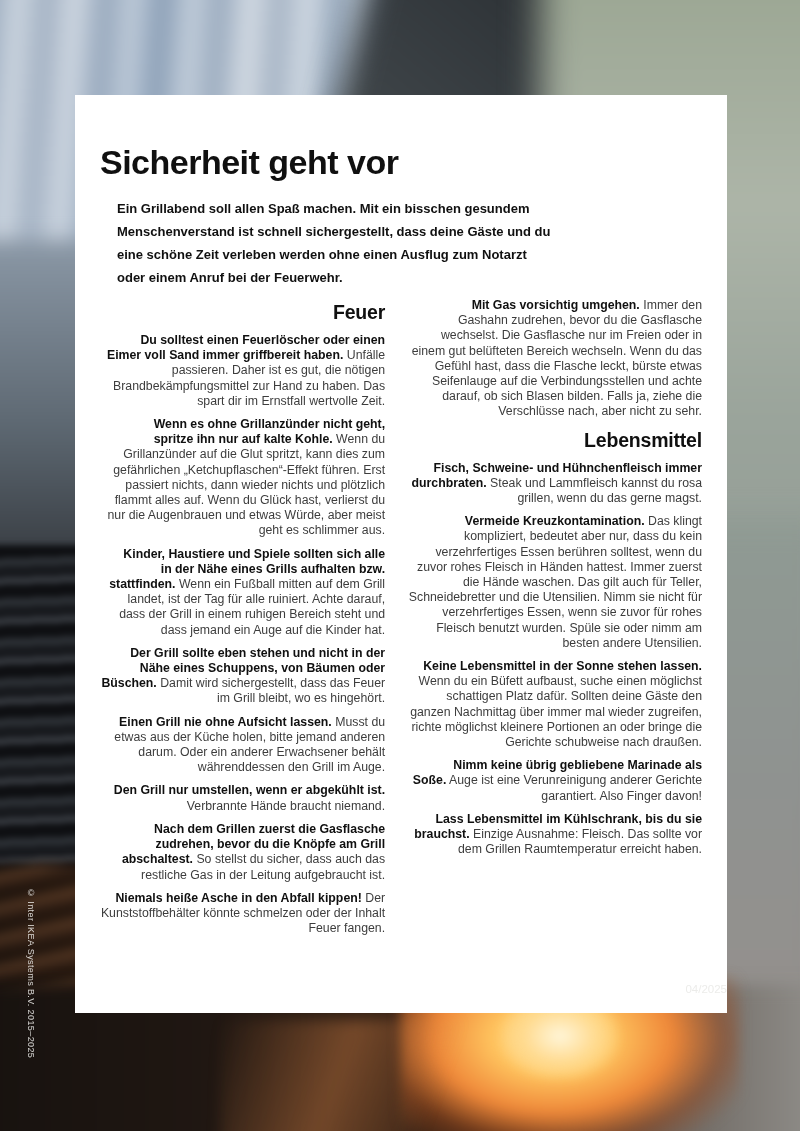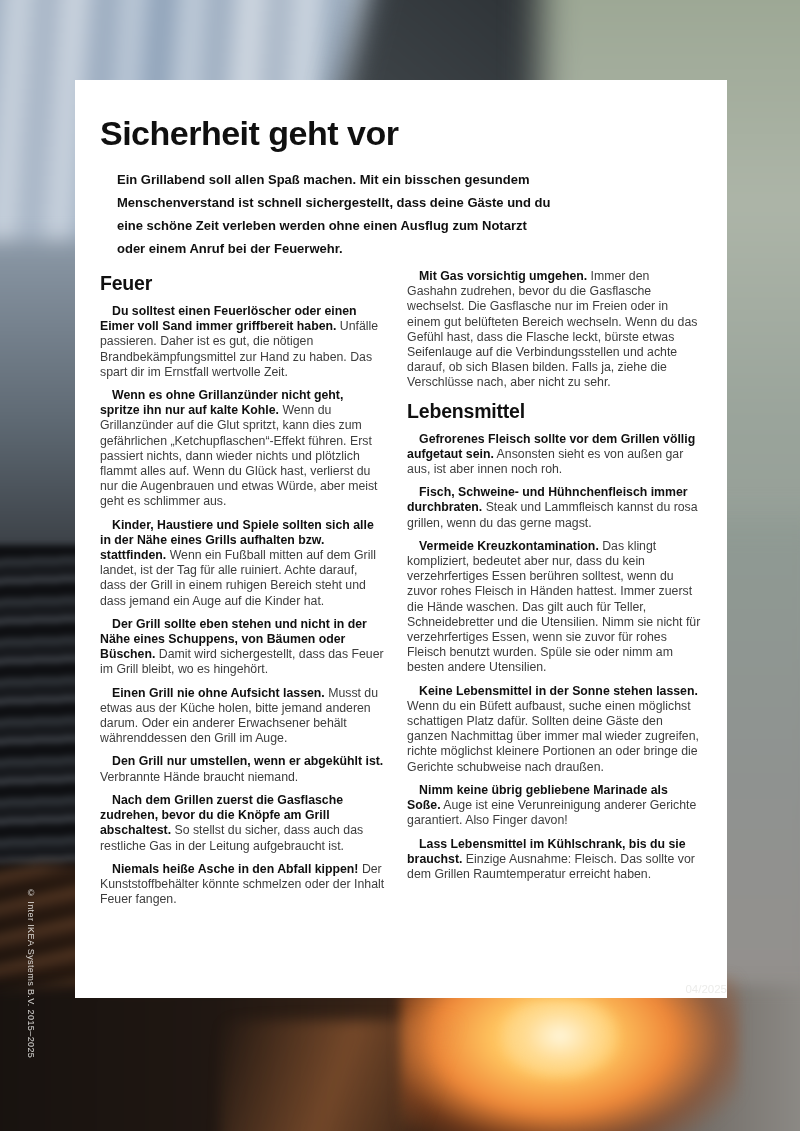--- a/index.html
+++ b/index.html
@@ -73,34 +73,34 @@
     background:radial-gradient(ellipse at 50% 45%, #fff6da 0%, #ffd98c 45%, rgba(255,180,90,0) 75%);
     filter:blur(4px);
   }
   .bg-warm-streak{
     left:220px;top:1020px;width:260px;height:130px;
     background:linear-gradient(110deg, rgba(0,0,0,0) 0%, rgba(196,120,66,.45) 45%, rgba(0,0,0,0) 80%);
     filter:blur(7px);
   }
   
   .card{
-    position:absolute;left:75px;top:80px;width:652px;height:918px;
+    position:absolute;left:75px;top:95px;width:652px;height:918px;
     background:var(--card-background);
-    z-index:2;padding:33px 25px 0 25px;
+    z-index:2;padding:47px 25px 0 25px;
   }
   .page-title{
     margin:0;font-size:34px;line-height:40px;font-weight:700;
     color:var(--heading-text);letter-spacing:-.5px;
   }
   .intro{
     margin:15px 17px 0;max-width:440px;
     font-size:13px;line-height:23px;font-weight:700;color:var(--heading-text);
   }
   .columns{display:flex;gap:22px;margin-top:9px;align-items:flex-start;}
-  .col{width:290px;}
+  .col{width:290px;text-align:right;}
   .col.right{width:300px;}
   h2.section-heading{
     margin:2px 0 9px;font-size:19.5px;line-height:24px;font-weight:700;
     color:var(--heading-text);letter-spacing:-.2px;
   }
   p.para{
     margin:0 0 8px;font-size:12.3px;line-height:15.2px;color:var(--body-text);
   }
   p.para strong{color:var(--heading-text);font-weight:700;margin-left:12px;}
   
@@ -177,24 +177,20 @@
 
     <div class="col right">
       <p class="para">
         <strong>Mit Gas vorsichtig umgehen.</strong>
         <span>Immer den Gashahn zudrehen, bevor du die Gasflasche wechselst. Die Gasflasche nur im Freien oder in einem gut belüfteten Bereich wechseln. Wenn du das Gefühl hast, dass die Flasche leckt, bürste etwas Seifenlauge auf die Verbindungsstellen und achte darauf, ob sich Blasen bilden. Falls ja, ziehe die Verschlüsse nach, aber nicht zu sehr.</span>
       </p>
 
       <h2 class="section-heading">Lebensmittel</h2>
 
       <p class="para">
-        <strong>Gefrorenes Fleisch sollte vor dem Grillen völlig aufgetaut sein.</strong>
-        <span>Ansonsten sieht es von außen gar aus, ist aber innen noch roh.</span>
-      </p>
-      <p class="para">
         <strong>Fisch, Schweine- und Hühnchenfleisch immer durchbraten.</strong>
         <span>Steak und Lammfleisch kannst du rosa grillen, wenn du das gerne magst.</span>
       </p>
       <p class="para">
         <strong>Vermeide Kreuzkontamination.</strong>
         <span>Das klingt kompliziert, bedeutet aber nur, dass du kein verzehrfertiges Essen berühren solltest, wenn du zuvor rohes Fleisch in Händen hattest. Immer zuerst die Hände waschen. Das gilt auch für Teller, Schneidebretter und die Utensilien. Nimm sie nicht für verzehrfertiges Essen, wenn sie zuvor für rohes Fleisch benutzt wurden. Spüle sie oder nimm am besten andere Utensilien.</span>
       </p>
       <p class="para">
         <strong>Keine Lebensmittel in der Sonne stehen lassen.</strong>
         <span>Wenn du ein Büfett aufbaust, suche einen möglichst schattigen Platz dafür. Sollten deine Gäste den ganzen Nachmittag über immer mal wieder zugreifen, richte möglichst kleinere Portionen an oder bringe die Gerichte schubweise nach draußen.</span>

